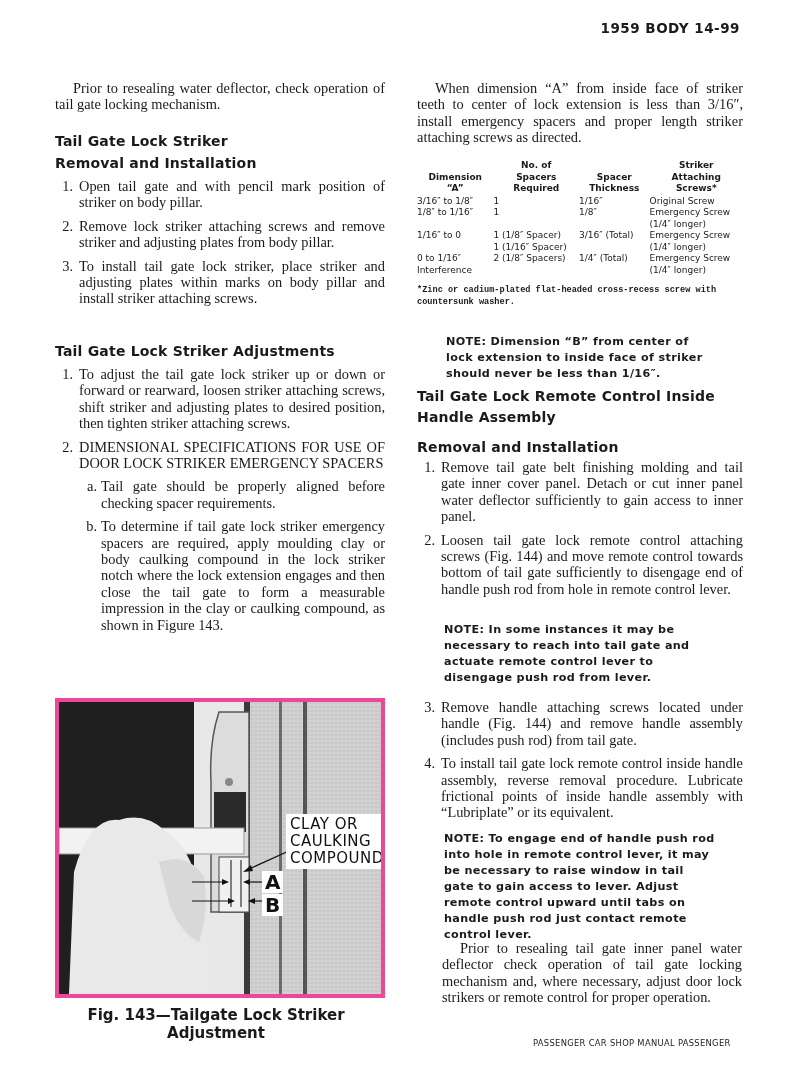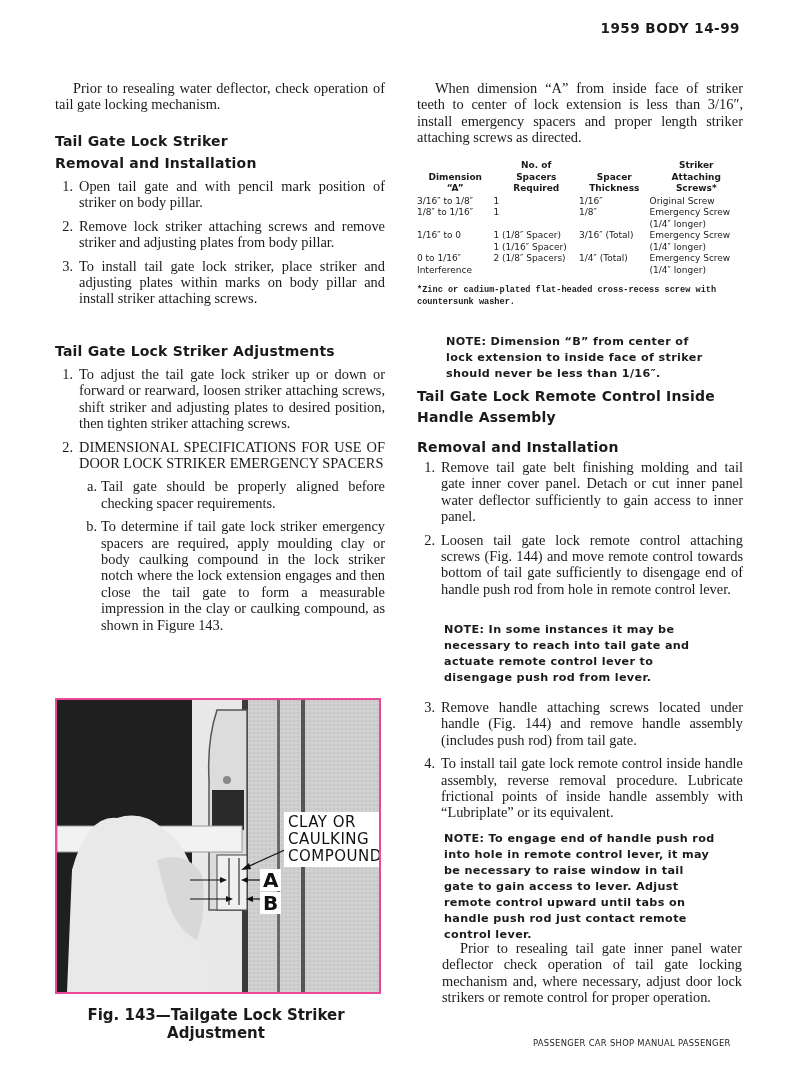--- a/index.html
+++ b/index.html
@@ -36,21 +36,21 @@
     line-height: 16px; letter-spacing: 0.35px; margin: 0;
   }
 
   table.spec { border-collapse: collapse; font-family: "DejaVu Sans", sans-serif; font-size: 9px; line-height: 11.5px; }
   table.spec th { font-weight: bold; text-align: center; vertical-align: bottom; padding: 0 3px 1px 3px; }
   table.spec td { vertical-align: top; padding: 0 3px 0 0; white-space: nowrap; }
   .footnote { font-family: Liberation Mono, monospace; font-weight: bold; font-size: 8.6px; line-height: 11.5px; }
 
   .figure {
     position: absolute; left: 55px; top: 698px; width: 322px; height: 292px;
-    background: #222; overflow: hidden; border: 2px solid #ec4899;
+    background: #222; overflow: hidden; border: 4px solid #ec4899;
   }
   .fig-caption {
     position: absolute; left: 55px; top: 1006px; width: 322px; text-align: center;
     font-family: "DejaVu Sans", sans-serif; font-weight: bold; font-size: 15px;
   }
   .footer {
     position: absolute; top: 1038px; left: 533px;
     font-family: "DejaVu Sans", sans-serif; font-size: 8.4px; letter-spacing: 0.3px; color: #222;
   }
   .callout {

